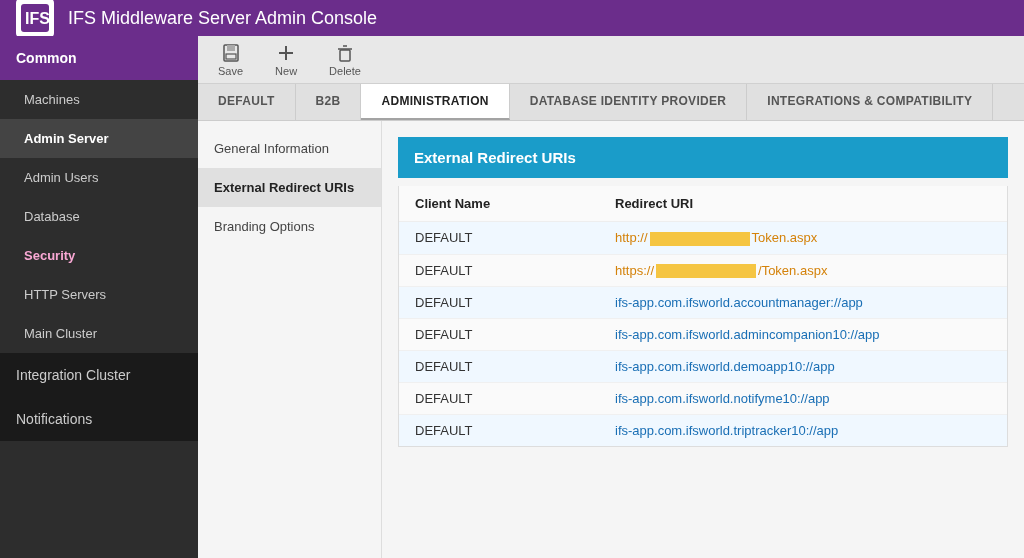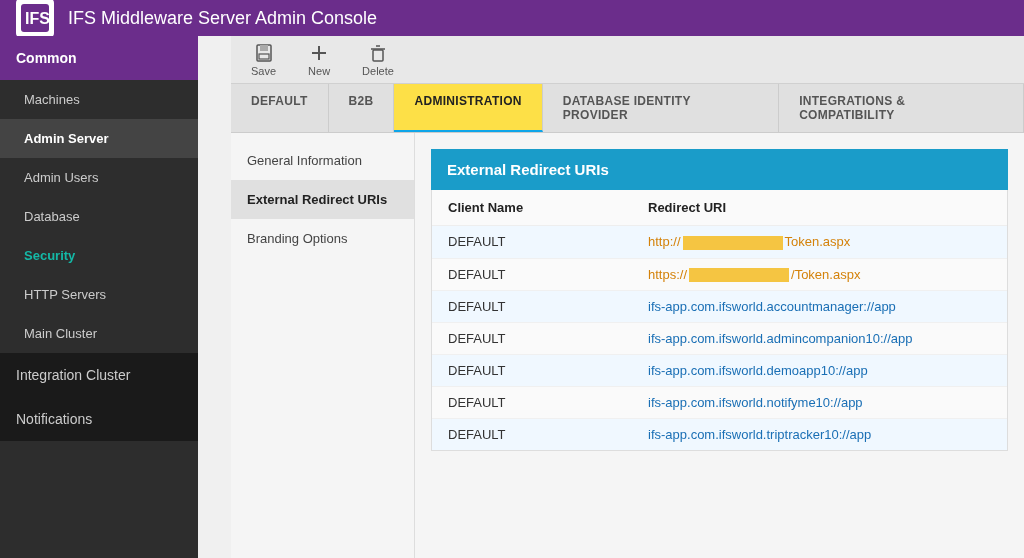--- a/index.html
+++ b/index.html
@@ -30,21 +30,20 @@
       color: white;
       font-size: 18px;
       font-weight: 400;
     }
 
     
     .main-layout {
       display: flex;
       flex: 1;
       overflow: hidden;
-      gap: 33px;
     }
 
     
     .sidebar {
       width: 198px;
       background: #2d2d2d;
       flex-shrink: 0;
       display: flex;
       flex-direction: column;
       overflow-y: auto;
@@ -122,23 +121,23 @@
       cursor: pointer;
       font-size: 12px;
       font-weight: 600;
       color: #555;
       border-right: 1px solid #ccc;
       background: #e0e0e0;
       text-transform: uppercase;
       letter-spacing: 0.3px;
     }
     .tab.active {
-      background: #fde047;
+      background: #ffffff;
       color: #222;
-      border-bottom: 2px solid #0ea5e9;
+      border-bottom: 2px solid #a3a3a3;
     }
 
     
     .content-panels {
       display: flex;
       flex: 1;
       overflow: hidden;
     }
 
     
@@ -175,20 +174,21 @@
       color: white;
       padding: 12px 16px;
       font-size: 15px;
       font-weight: 600;
       margin-bottom: 0;
     }
     .section-body {
       background: white;
       border: 1px solid #ddd;
       border-top: none;
+      margin-top: 8px;
     }
     .table-header-row {
       display: flex;
       padding: 10px 16px;
       border-bottom: 1px solid #eee;
       background: #fafafa;
     }
     .table-header-cell {
       font-weight: 700;
       font-size: 13px;
@@ -239,21 +239,21 @@
 </div>
 
 <div class="main-layout">
 
   <div class="sidebar">
     <div class="sidebar-section">Common</div>
     <div class="sidebar-item">Machines</div>
     <div class="sidebar-item active">Admin Server</div>
     <div class="sidebar-item">Admin Users</div>
     <div class="sidebar-item">Database</div>
-    <div class="sidebar-item" style="font-weight:700;color:#14b8a6;">Security</div>
+    <div class="sidebar-item" style="font-weight:700;color:#f9a8d4;">Security</div>
     <div class="sidebar-item">HTTP Servers</div>
     <div class="sidebar-item">Main Cluster</div>
     <div class="sidebar-section-dark">Integration Cluster</div>
     <div class="sidebar-section-dark">Notifications</div>
   </div>
 
   <div class="content-area">
 
     <div class="toolbar">
       <button class="toolbar-btn">

